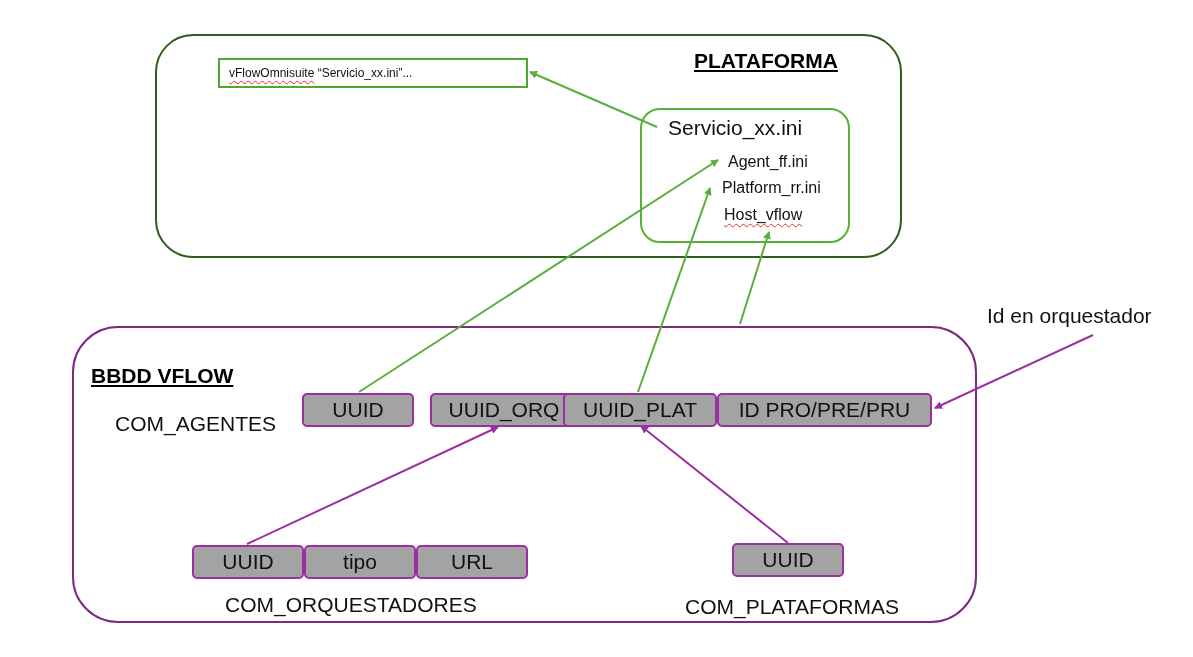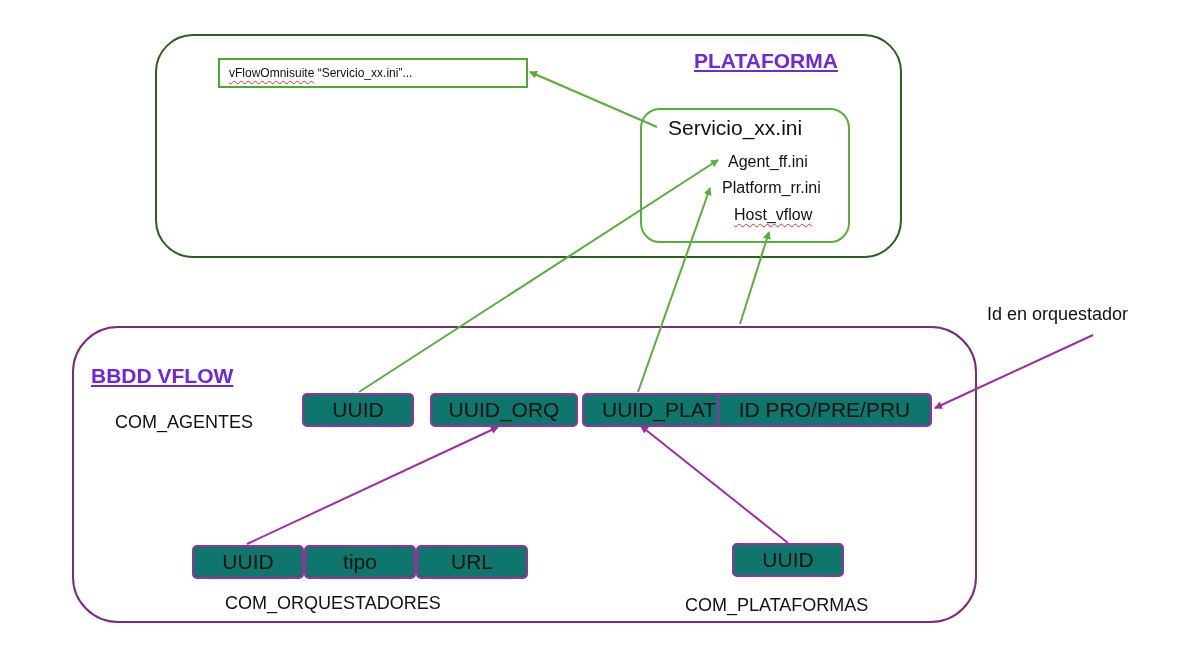--- a/index.html
+++ b/index.html
@@ -3,53 +3,53 @@
   <meta charset="utf-8">
   <style>
     html, body { margin: 0; padding: 0; background: #ffffff; }
     body { width: 1193px; height: 657px; position: relative; overflow: hidden;
            font-family: "Liberation Sans", sans-serif; color: #111; }
     .abs { position: absolute; }
     .group { position: absolute; border-style: solid; box-sizing: border-box; }
     .g-plat { left: 155px; top: 34px; width: 747px; height: 224px; border: 2px solid #2f5e1e; border-radius: 38px; }
     .g-bbdd { left: 72px; top: 326px; width: 905px; height: 297px; border: 2px solid #7b2a80; border-radius: 46px; }
     .g-serv { left: 640px; top: 108px; width: 210px; height: 135px; border: 2px solid #5aae3a; border-radius: 20px; }
-    .title { font-weight: bold; text-decoration: underline; color: #6d28d9; font-size: 21px; }
+    .title { font-weight: bold; text-decoration: underline; color: #000000; font-size: 21px; }
     .note-box { left: 218px; top: 58px; width: 310px; height: 30px; border: 2px solid #4ea832; box-sizing: border-box;
                 font-size: 12px; line-height: 26px; padding-left: 9px; white-space: nowrap; }
     .spell { text-decoration: underline wavy #e03030; text-decoration-thickness: 1px; text-underline-offset: 3px; }
     .field { position: absolute; border: 2px solid #9b2fa0; border-radius: 5px; box-sizing: border-box;
-             height: 34px; line-height: 30px; text-align: center; font-size: 21px; background: #0f766e; }
-    .label { position: absolute; font-size: 18px; white-space: nowrap; }
+             height: 34px; line-height: 30px; text-align: center; font-size: 21px; background: #a3a3a3; }
+    .label { position: absolute; font-size: 21px; white-space: nowrap; }
     .serv-item { position: absolute; font-size: 16px; white-space: nowrap; }
     svg.arrows { position: absolute; left: 0; top: 0; }
   </style>
 </head>
 <body>
 
 <div class="group g-plat"></div>
 <div class="abs title" style="left:694px; top:49px;">PLATAFORMA</div>
 
 <div class="abs note-box">
   <span class="spell">vFlowOmnisuite</span><span> “Servicio_xx.ini”...</span>
 </div>
 
 <div class="group g-serv"></div>
 <div class="abs" style="left:668px; top:116px; font-size:21px;">Servicio_xx.ini</div>
 <div class="serv-item" style="left:728px; top:153px;">Agent_ff.ini</div>
 <div class="serv-item" style="left:722px; top:179px;">Platform_rr.ini</div>
-<div class="serv-item spell" style="left:724px; top:206px;margin-left:10px;">Host_vflow</div>
+<div class="serv-item spell" style="left:724px; top:206px;">Host_vflow</div>
 
 <div class="group g-bbdd"></div>
 <div class="abs title" style="left:91px; top:364px;">BBDD VFLOW</div>
 
 <div class="label" style="left:115px; top:412px;">COM_AGENTES</div>
 <div class="field" style="left:302px; top:393px; width:112px;">UUID</div>
 <div class="field" style="left:430px; top:393px; width:148px;">UUID_ORQ</div>
-<div class="field" style="left:582px; top:393px; width:154px;">UUID_PLAT</div>
+<div class="field" style="left:563px; top:393px; width:154px;">UUID_PLAT</div>
 <div class="field" style="left:717px; top:393px; width:215px;">ID PRO/PRE/PRU</div>
 
 <div class="field" style="left:192px; top:545px; width:112px;">UUID</div>
 <div class="field" style="left:304px; top:545px; width:112px;">tipo</div>
 <div class="field" style="left:416px; top:545px; width:112px;">URL</div>
 <div class="label" style="left:225px; top:593px;">COM_ORQUESTADORES</div>
 
 <div class="field" style="left:732px; top:543px; width:112px;">UUID</div>
 <div class="label" style="left:685px; top:595px;">COM_PLATAFORMAS</div>
 

